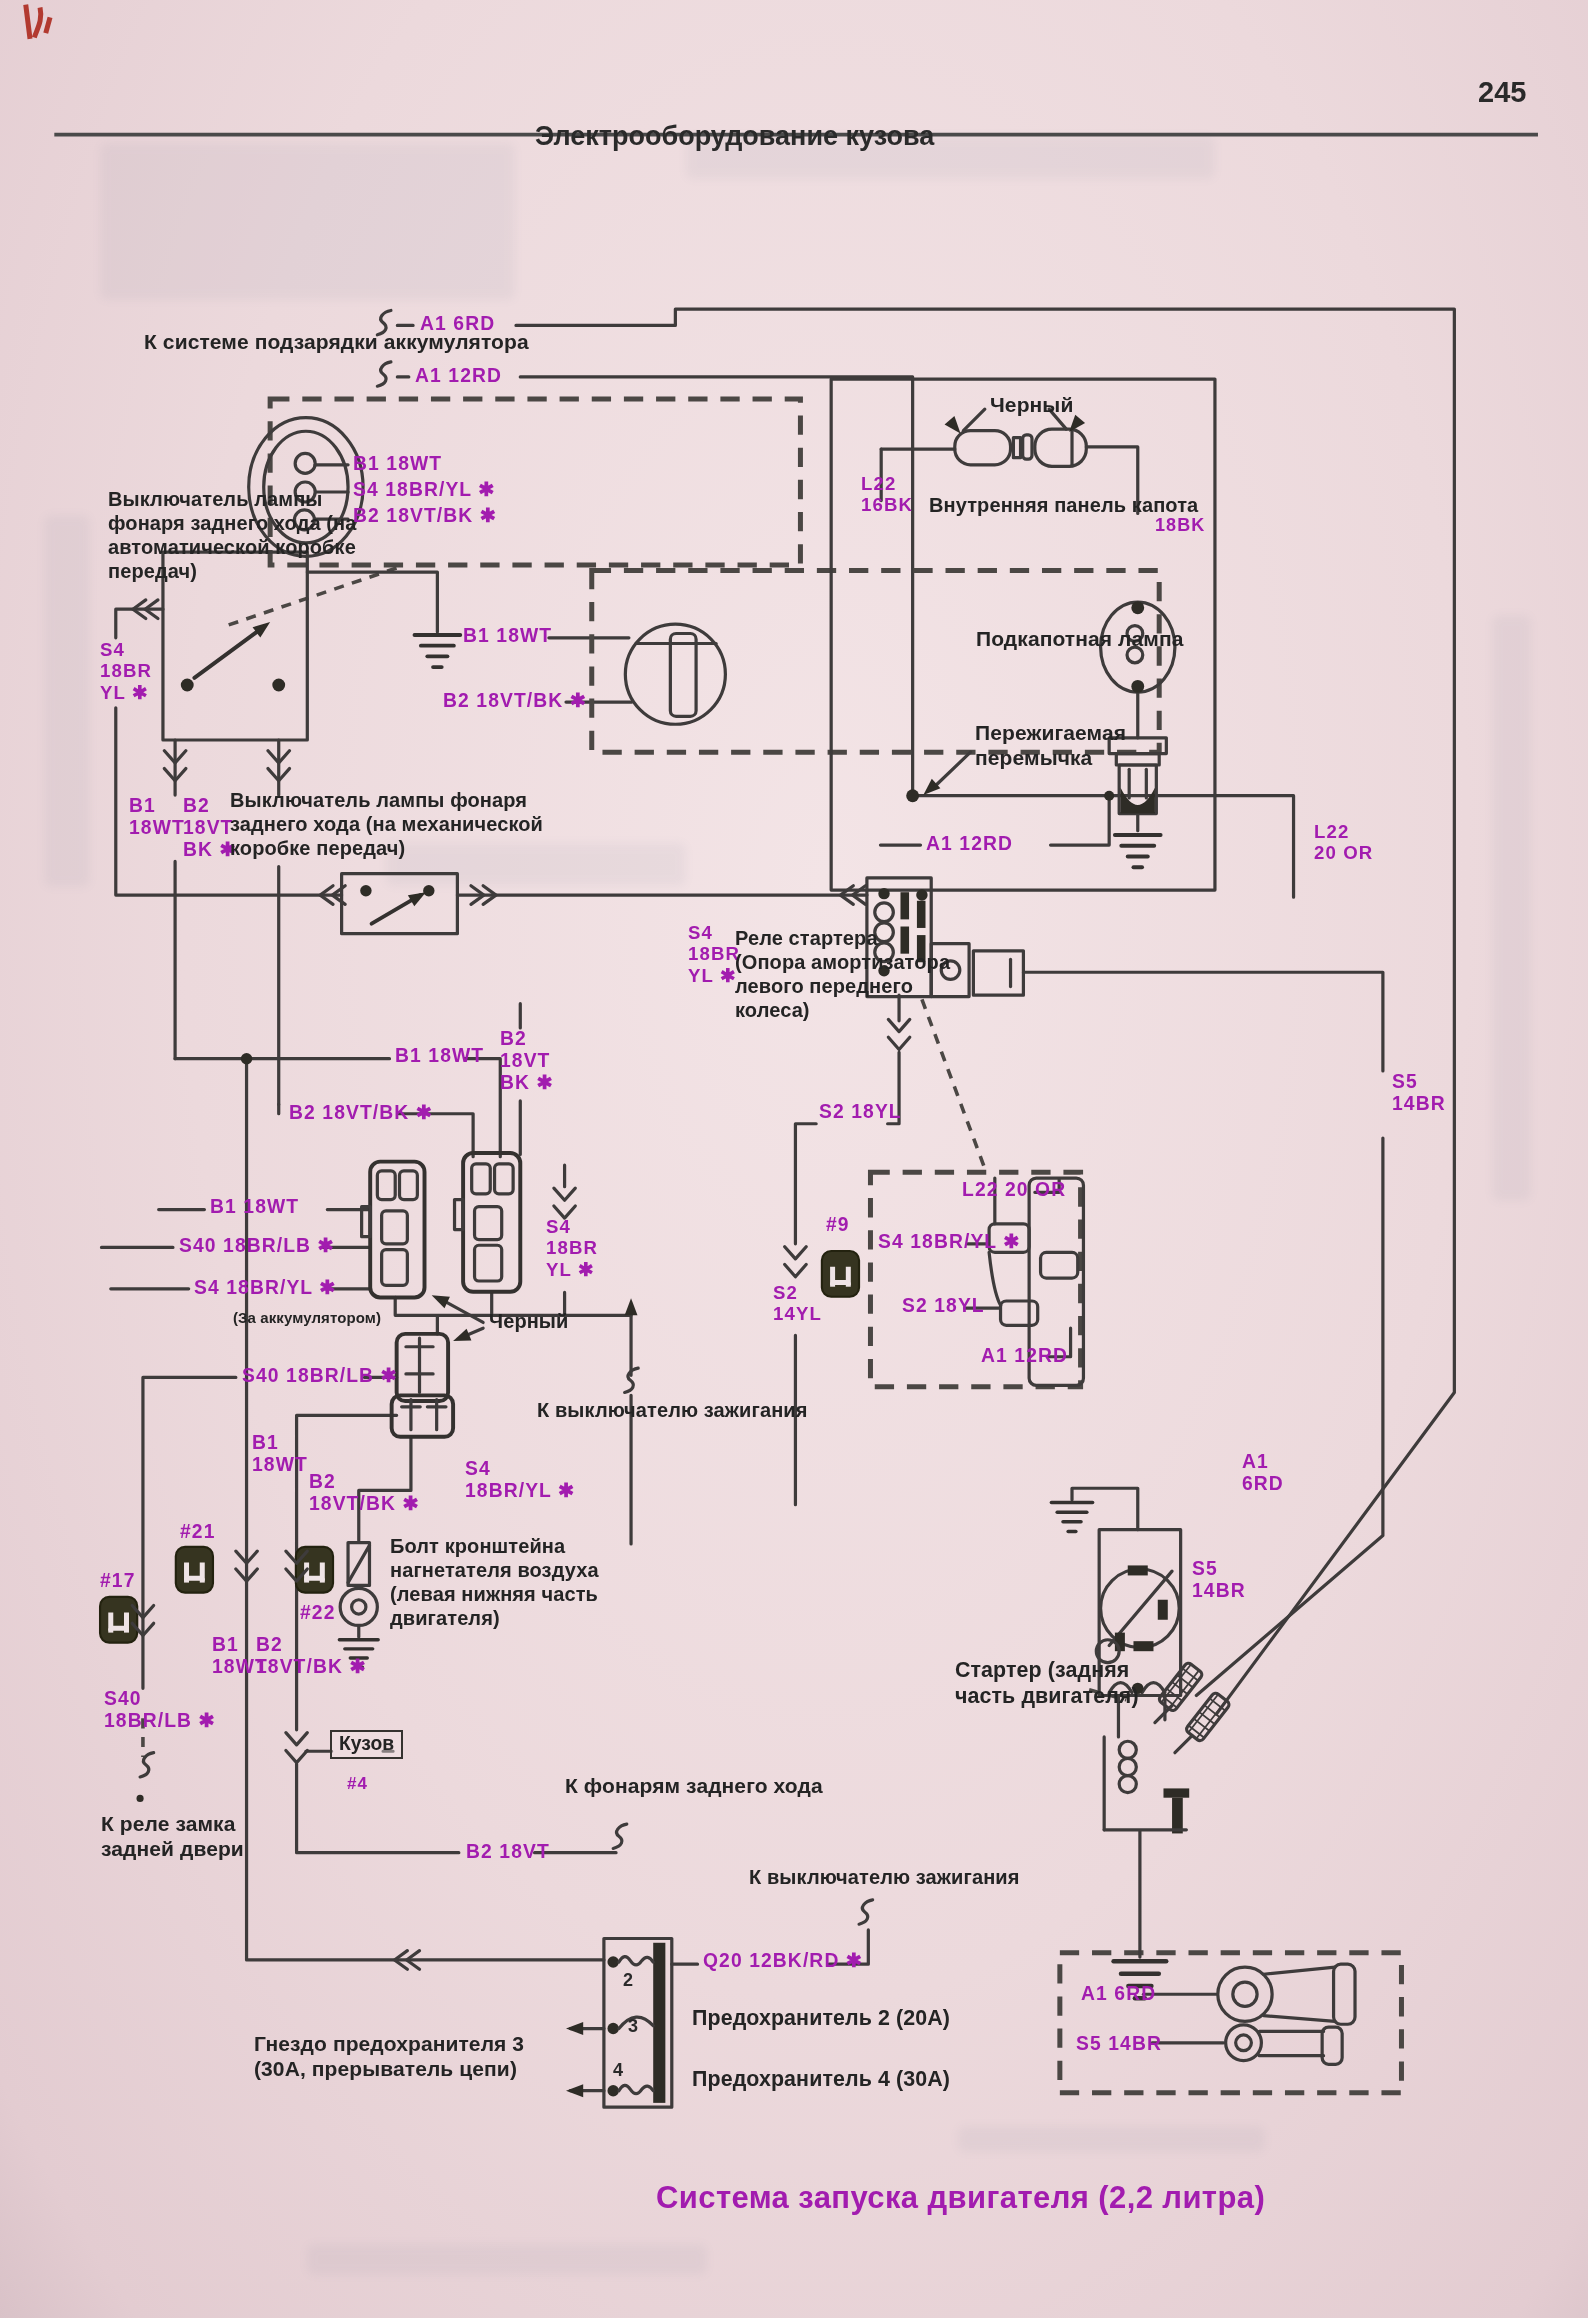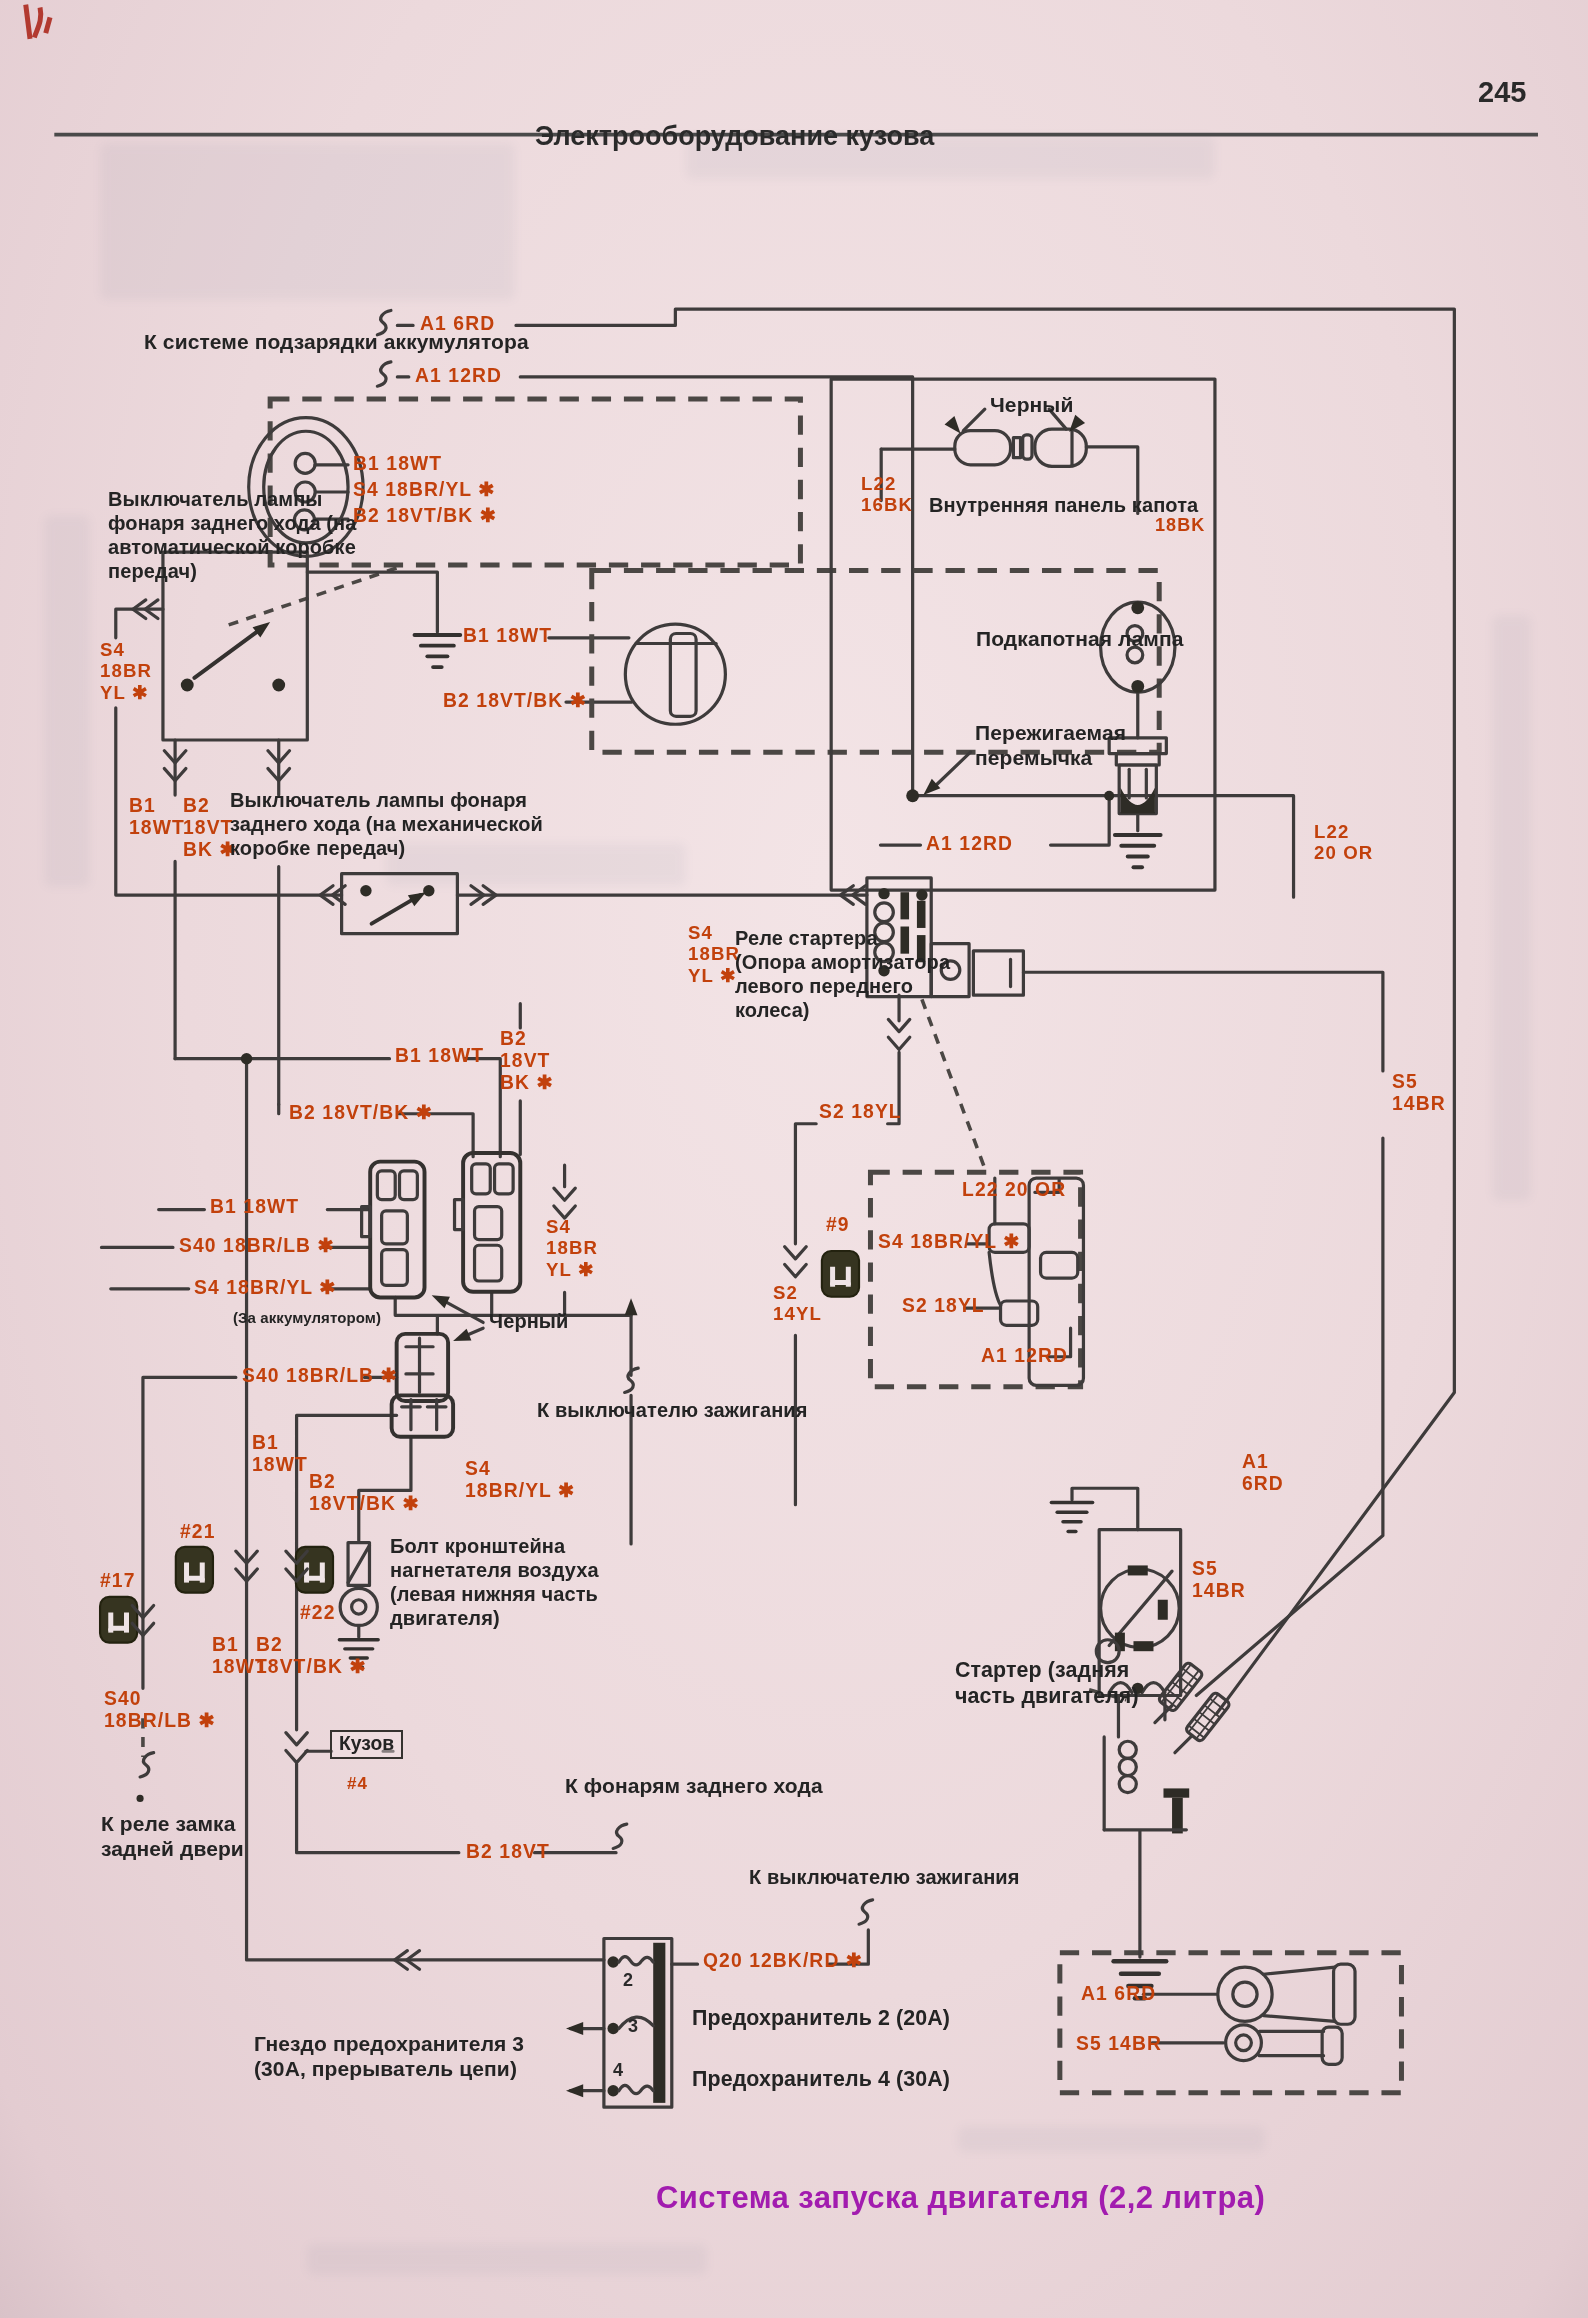--- a/index.html
+++ b/index.html
@@ -4,21 +4,21 @@
 <style>
   html,body{margin:0;padding:0;}
   body{
     width:1588px;height:2319px;position:relative;overflow:hidden;
     background:
       radial-gradient(ellipse at 52% 38%, #f3e4e6 0%, #ecd9dc 55%, #e3ccd1 92%, #d9c2c8 100%);
     font-family:"Liberation Sans", sans-serif;
   }
   .lb{position:absolute;font-weight:bold;color:#242424;font-size:20px;line-height:1.2;
       white-space:pre-line;letter-spacing:0.1px;}
-  .cd{position:absolute;font-weight:bold;color:#c2410c;font-size:19.3px;line-height:1.15;
+  .cd{position:absolute;font-weight:bold;color:#a21caf;font-size:19.3px;line-height:1.15;
       white-space:pre-line;letter-spacing:1.1px;font-family:"Liberation Sans",sans-serif;}
   .hd{position:absolute;font-weight:bold;color:#2a2a2a;font-size:27px;}
   .cap{position:absolute;font-weight:bold;color:#a21caf;font-size:31px;letter-spacing:0.4px;}
   .ghost{position:absolute;background:#5b6680;opacity:.06;filter:blur(5px);border-radius:7.1px;}
   .digit{position:absolute;font-weight:bold;color:#2a2a2a;font-size:18px;}
   svg{position:absolute;left:0;top:0;}
   .w{stroke:#3e3b3b;stroke-width:4.5;fill:none;stroke-linecap:round;stroke-linejoin:round;}
   .w2{stroke:#34312f;stroke-width:5.5;fill:none;stroke-linecap:round;stroke-linejoin:round;}
   .wd{stroke:#4b4744;stroke-width:7;fill:none;stroke-dasharray:27 18;stroke-linecap:butt;}
   .wd2{stroke:#4b4744;stroke-width:5;fill:none;stroke-dasharray:14 12;}

